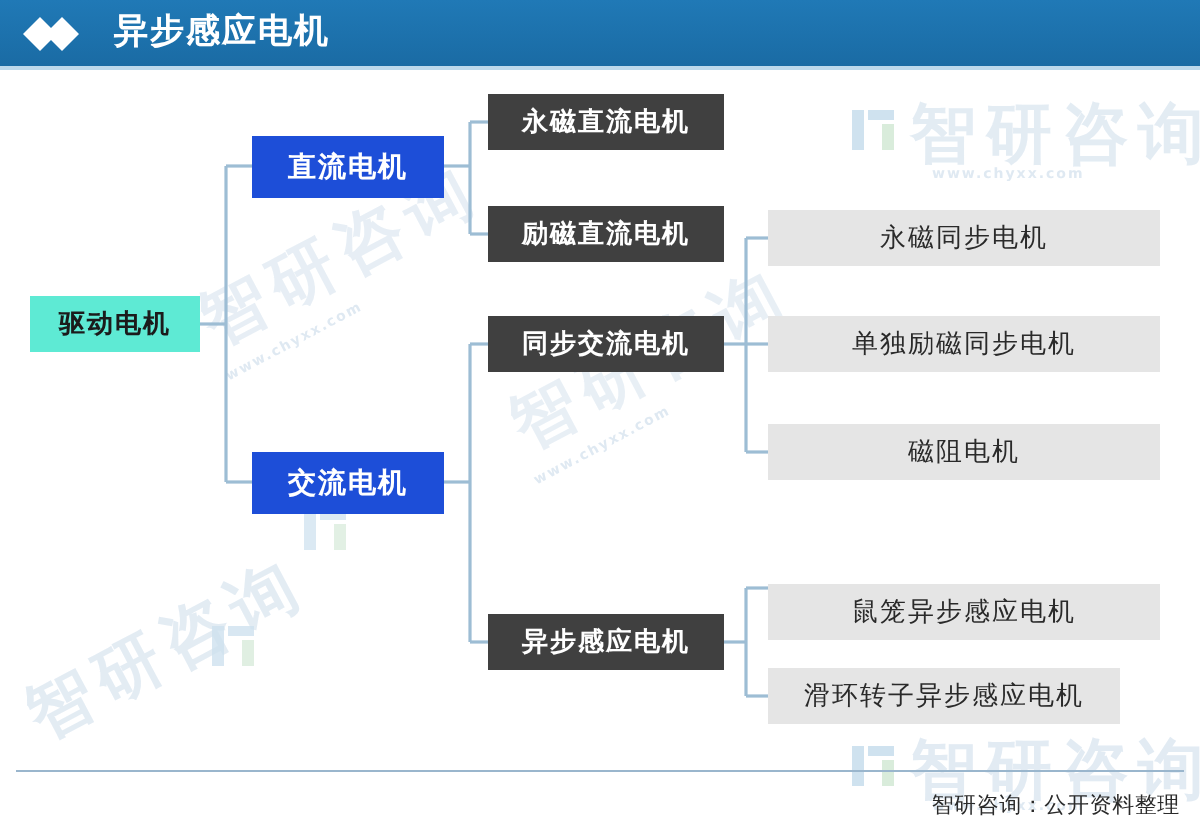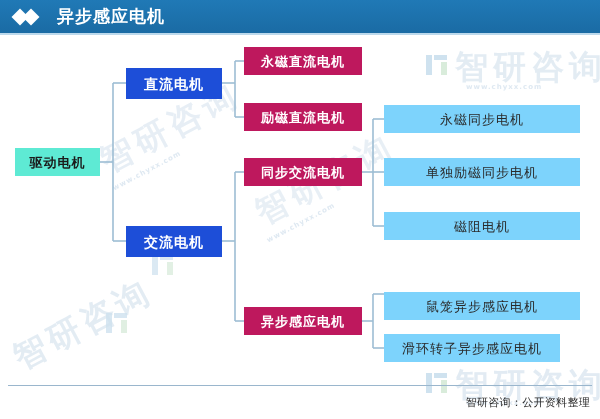--- a/index.html
+++ b/index.html
@@ -117,25 +117,25 @@
     background: #5eead4;
     font-size: 13px;
     color: #1b1b1b;
     font-weight: bold;
   }
   .node.lvl1 {
     background: #1d4ed8;
     font-size: 14px;
   }
   .node.lvl2 {
-    background: #be185d;
+    background: #404040;
     font-size: 13px;
   }
   .node.lvl3 {
-    background: #7dd3fc;
+    background: #e5e5e5;
     font-size: 13px;
     color: #2a2a2a;
     font-weight: normal;
   }
 
   
   .connectors {
     position: absolute;
     left: 0;
     top: 0;

